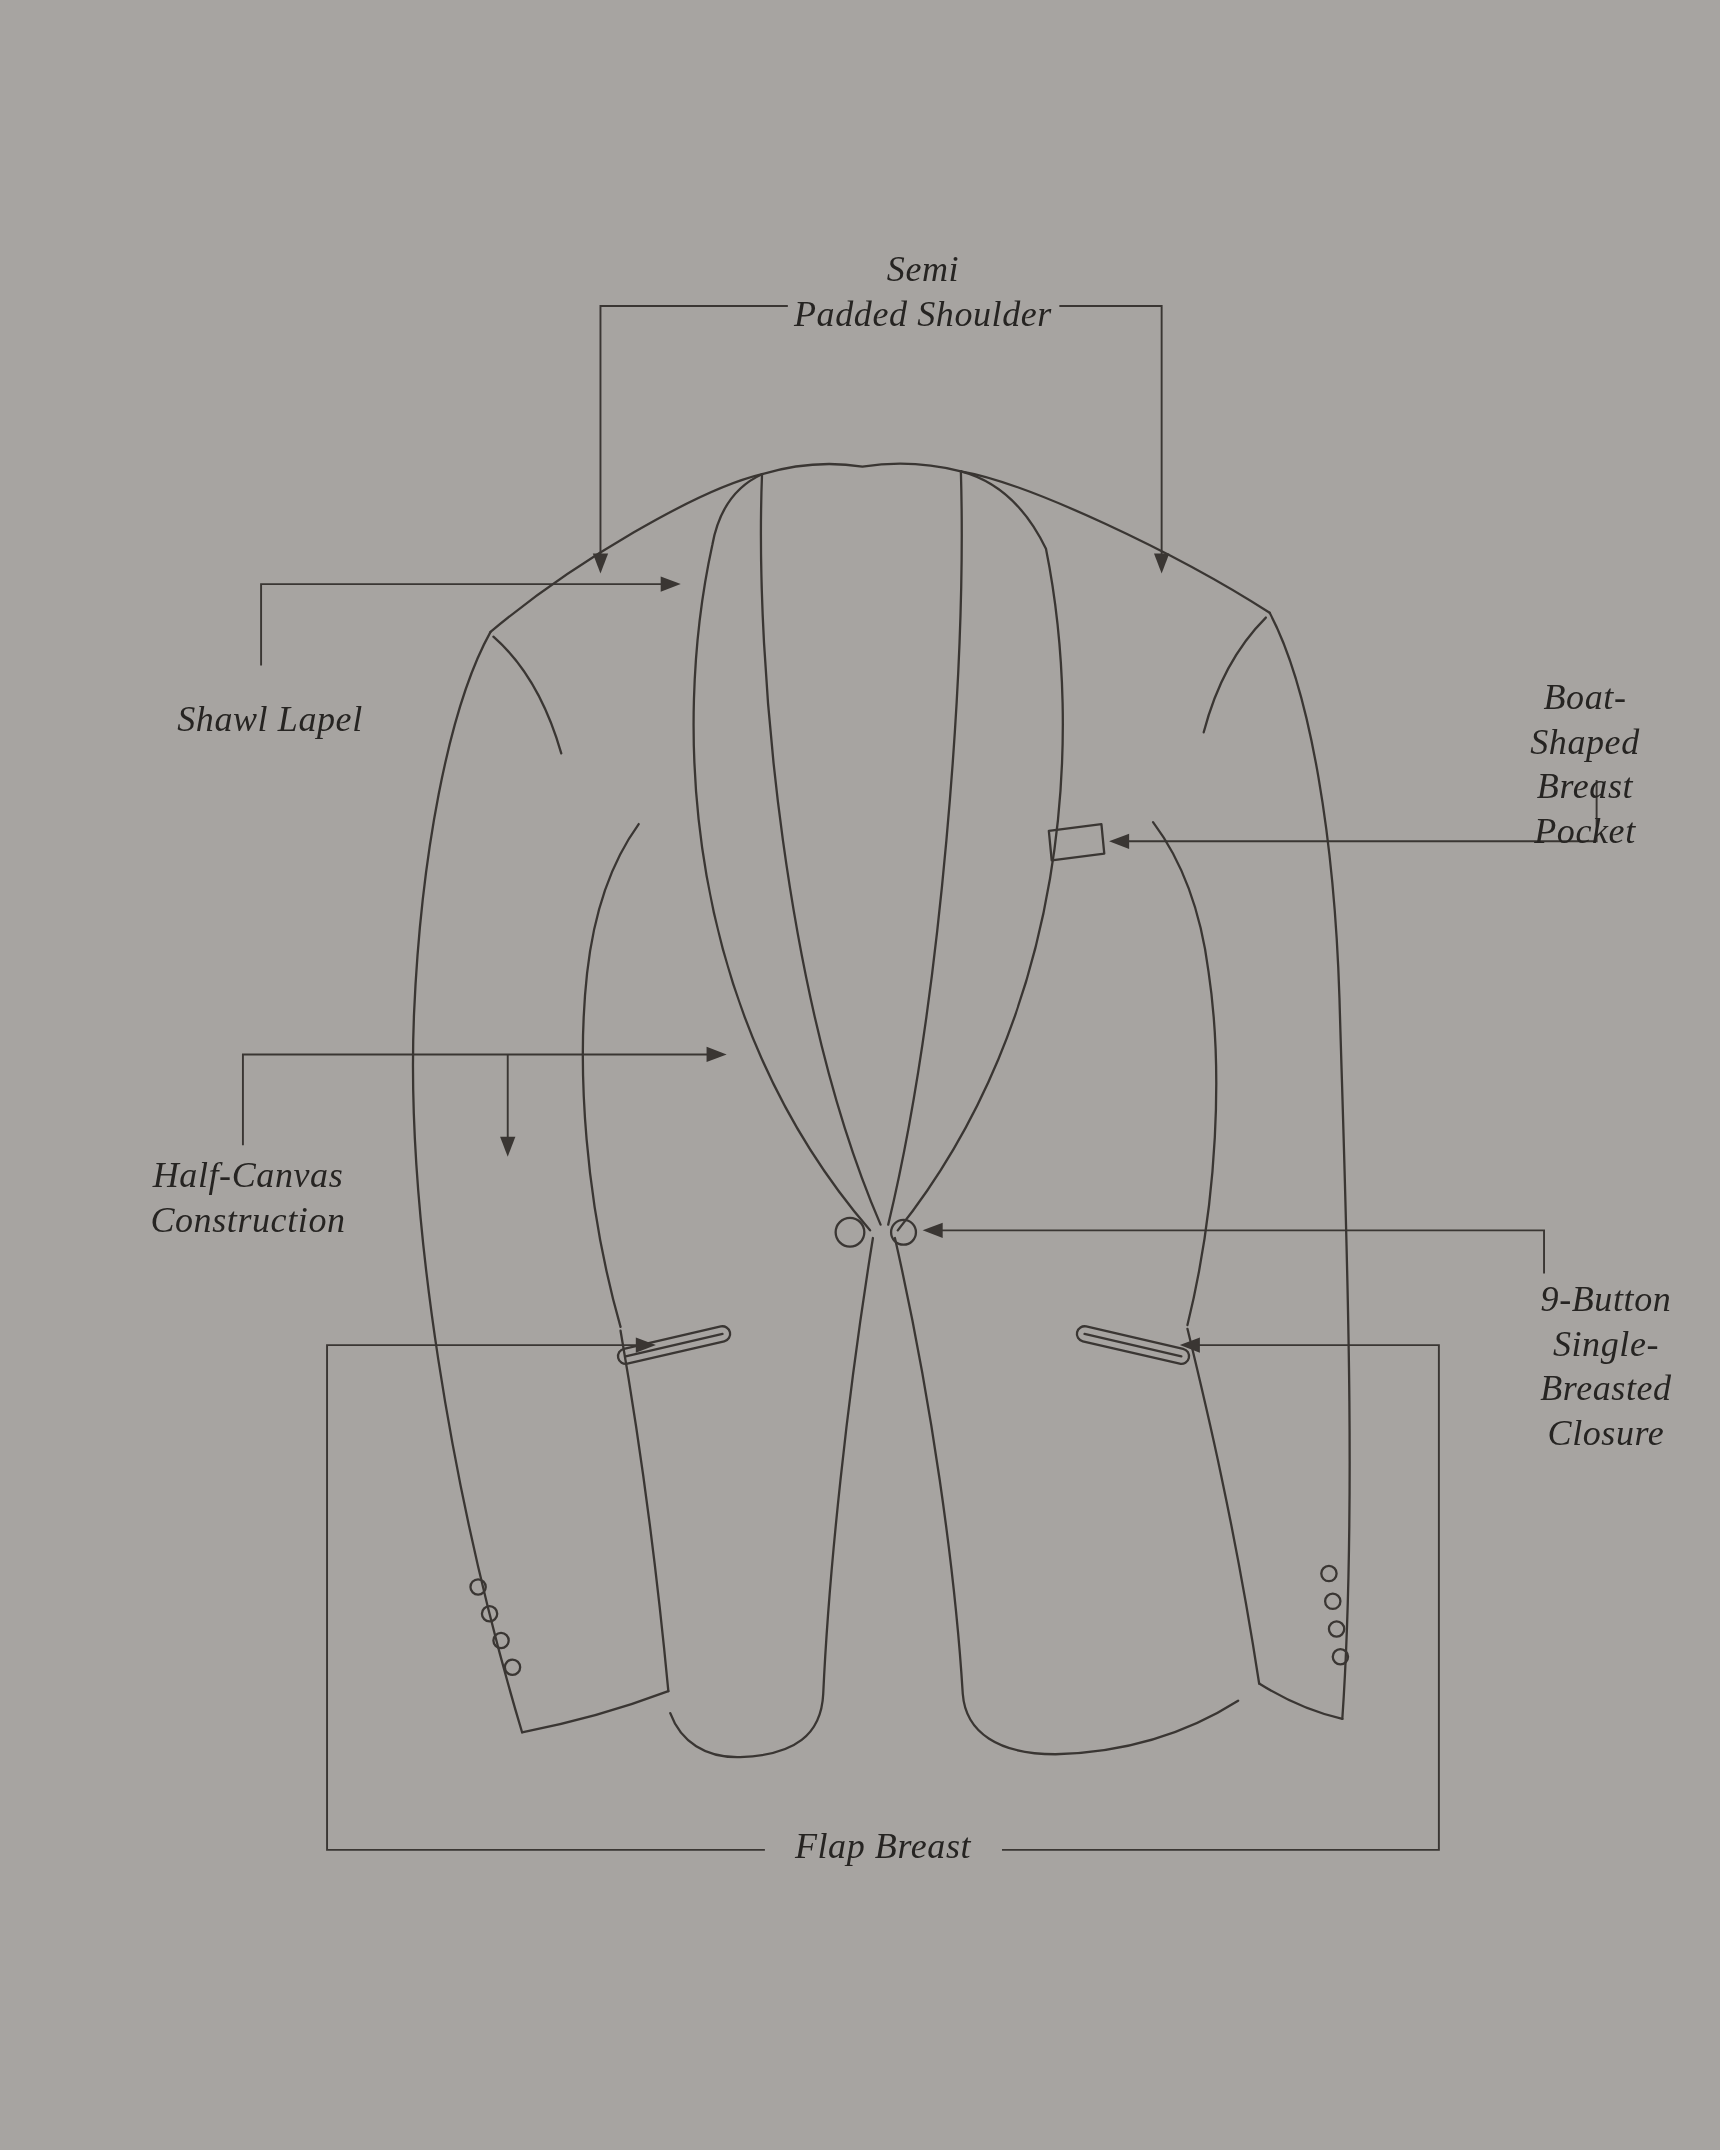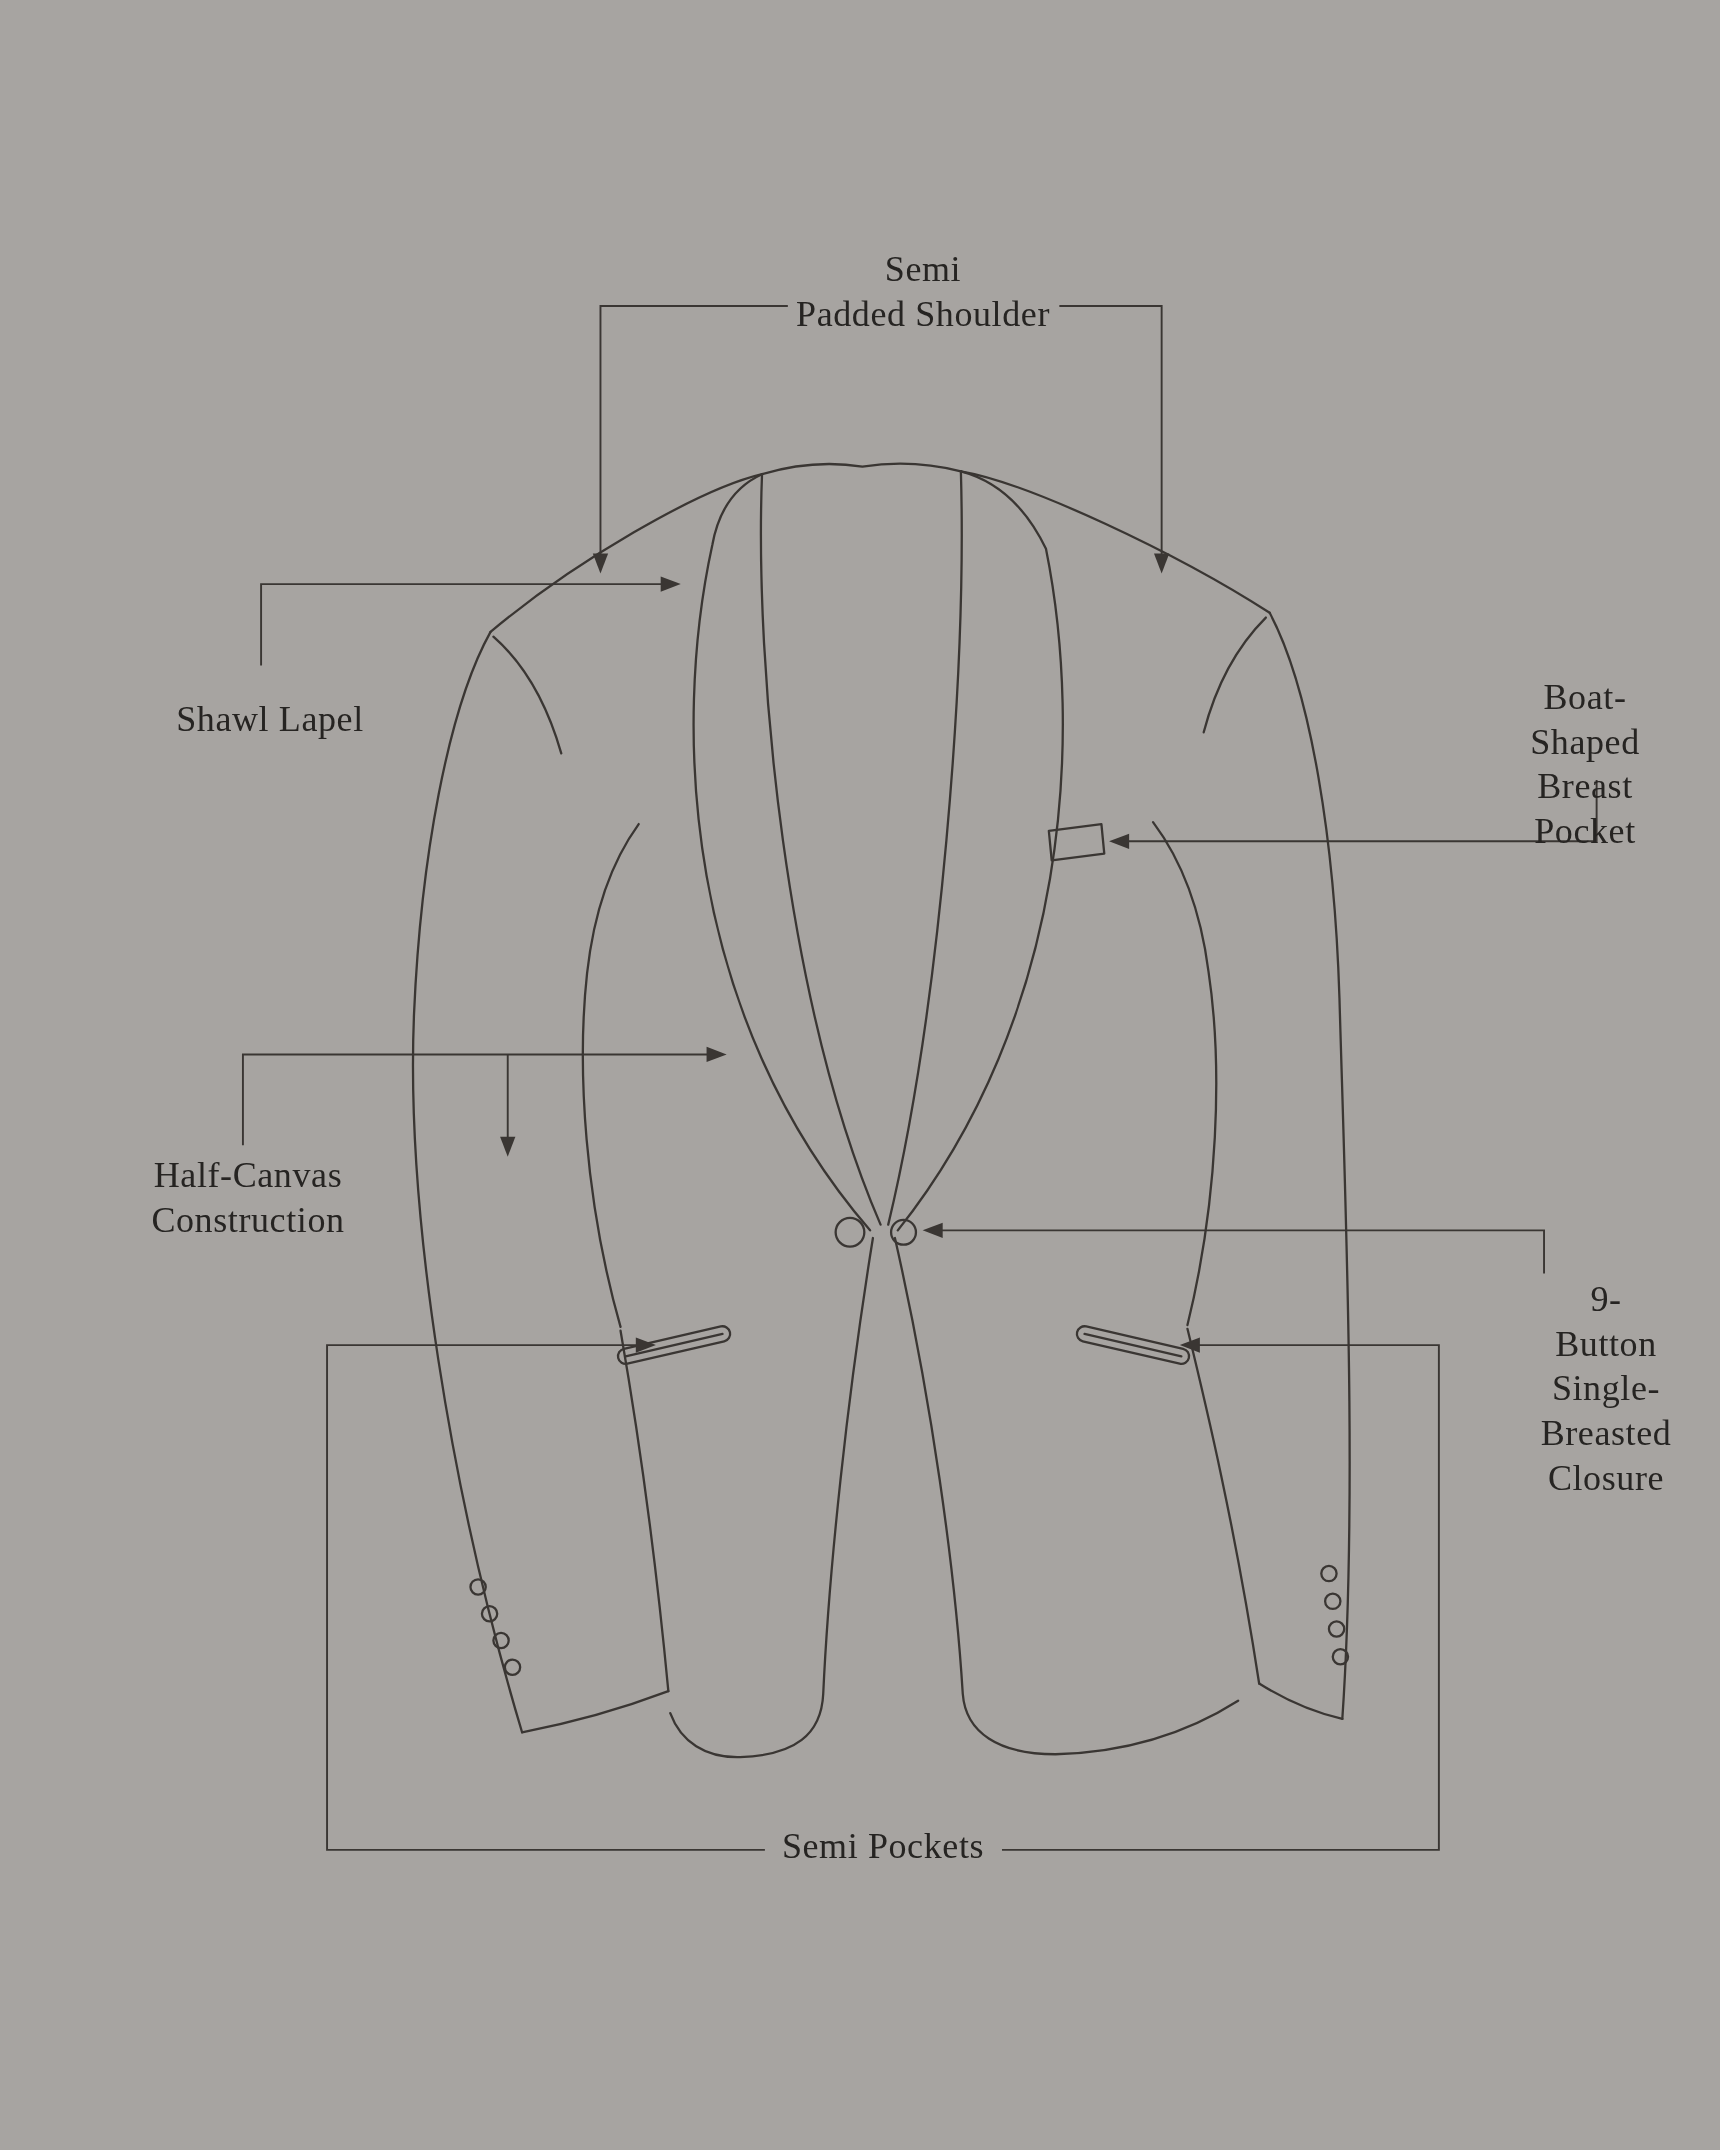--- a/index.html
+++ b/index.html
@@ -12,20 +12,21 @@
   body{
     background:var(--bg);
     font-family:"Liberation Serif","DejaVu Serif",serif;
     overflow:hidden;
   }
   .stage{
     position:relative;
     width:1721px;
     height:2082px;
     background:var(--bg);
+    font-style:italic;
   }
   .stage svg{
     position:absolute;
     left:0;top:0;
     width:1721px;
     height:2151px;
     display:block;
   }
   
   .jk path,.jk rect,.jk line,.jk circle{
@@ -172,16 +173,16 @@
   <div class="label" style="left:248px;top:1153px;">Half-Canvas
 Construction</div>
 
   <div class="label" style="left:1585px;top:675px;">Boat-Shaped
 Breast Pocket</div>
 
   <div class="label" style="left:1606px;top:1277px;">9-Button
 Single-Breasted
 Closure</div>
 
-  <div class="label" style="left:883px;top:1824px;">Semi Pockets</div>
+  <div class="label" style="left:883px;top:1824px;">Flap Breast</div>
 
 </div>
 
 
 </body></html>

